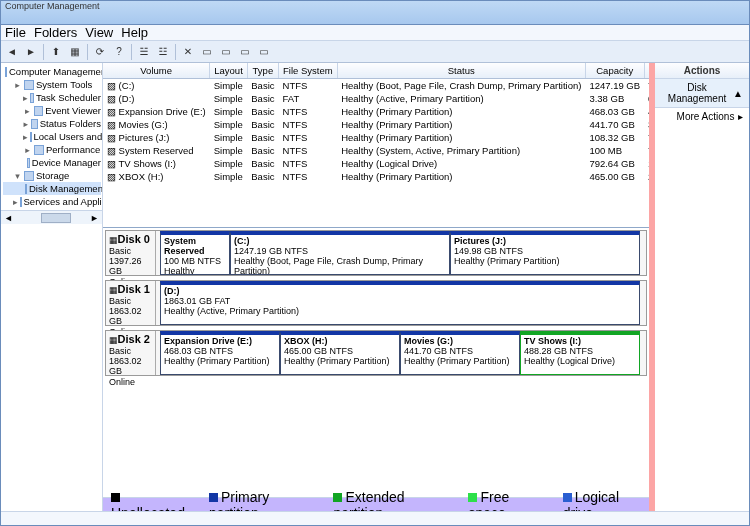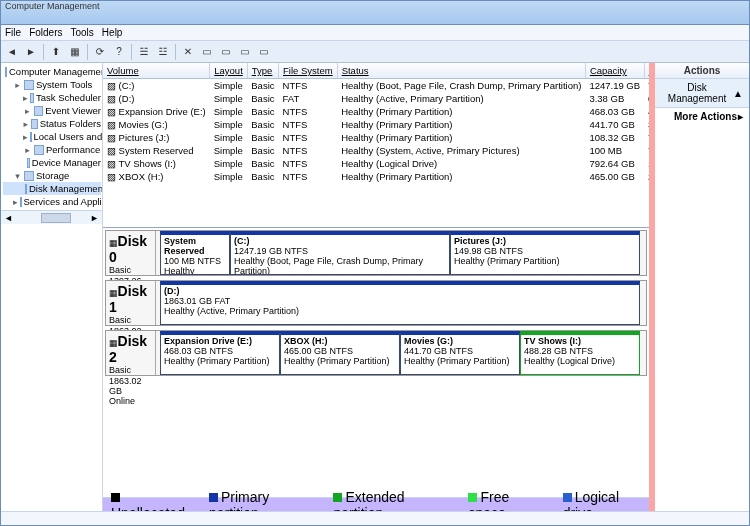--- a/index.html
+++ b/index.html
@@ -25,21 +25,21 @@
     overflow: hidden;
   }
   .menubar {
     height: 16px;
     background: #f3f7fd;
     border-bottom: 1px solid #c8d5e8;
     display: flex;
     gap: 8px;
     padding-left: 4px;
     align-items: center;
-    font-size: 10px;
+    font-size: 13px;
   }
   .menubar span { cursor: default; }
   .toolbar {
     height: 22px;
     background: #e6eef9;
     border-bottom: 1px solid #b0c0d8;
     display: flex;
     gap: 1px;
     align-items: center;
     padding-left: 2px;
@@ -103,23 +103,22 @@
     overflow: hidden;
   }
   .voltable { flex: 0 0 165px; border-bottom:1px solid #8fa8c9;}
   table { border-collapse: collapse; width: 100%; font-size: 9.5px; }
   thead th {
     background: linear-gradient(#fdfdff,#e7eff9);
     border-right: 1px solid #c8d5e8;
     border-bottom: 1px solid #b0c0d8;
     font-weight: normal;
     padding: 2px 4px;
-    text-align: left;
+    text-align: center;
     white-space: nowrap;
-    text-decoration: underline;
   }
   tbody td {
     padding: 1px 4px;
     white-space: nowrap;
   }
 
   .disks {
     flex: 1;
     overflow: hidden;
     padding: 2px 2px;
@@ -135,21 +134,21 @@
     background:#f6f6f6;
     position:relative;
   }
   .diskhead {
     width: 50px;
     border-right:1px solid #aaa;
     padding: 2px 3px;
     font-size: 9px;
     line-height: 1.15;
   }
-  .diskhead b { font-size:14px;}
+  .diskhead b { font-size:11px;}
   .parts {
     flex:1;
     display:flex;
     gap:0;
     padding:0;
   }
   .part {
     border:1px solid #3a4a6d;
     font-size: 9px;
     line-height:1.1;
@@ -194,21 +193,20 @@
     background:#e6f0fb;
     border-bottom:1px solid #c8d5e8;
     padding:3px 6px;
     display:flex;
     justify-content:space-between;
     align-items:center;
   }
   .actions-item{
     padding:3px 6px 3px 18px;
     cursor:default;
-    font-weight:bold;
   }
   .status {
     height:14px;
     border-top:1px solid #c8d5e8;
     background:#f3f7fd;
   }
   .hscroll{
     height:14px;
     display:flex;
     align-items:center;
@@ -224,21 +222,21 @@
 </head>
 <body>
 
 <div class="titlebar">
   <span>Computer Management</span>
 </div>
 
 <div class="menubar">
   <span>File</span>
   <span>Folders</span>
-  <span>Tools</span>
+  <span>View</span>
   <span>Help</span>
 </div>
 
 <div class="toolbar">
   <span class="tbtn">◄</span>
   <span class="tbtn">►</span>
   <span class="sep"></span>
   <span class="tbtn">⬆</span>
   <span class="tbtn">▦</span>
   <span class="sep"></span>
@@ -379,21 +377,21 @@
               <td>NTFS</td>
               <td>Healthy (Primary Partition)</td>
               <td>108.32 GB</td>
               <td>79.75 GB</td>
             </tr>
             <tr>
               <td><span>▨</span> System Reserved</td>
               <td>Simple</td>
               <td>Basic</td>
               <td>NTFS</td>
-              <td>Healthy (System, Active, Primary Pictures)</td>
+              <td>Healthy (System, Active, Primary Partition)</td>
               <td>100 MB</td>
               <td>70 MB</td>
             </tr>
             <tr>
               <td><span>▨</span> TV Shows (I:)</td>
               <td>Simple</td>
               <td>Basic</td>
               <td>NTFS</td>
               <td>Healthy (Logical Drive)</td>
               <td>792.64 GB</td>

